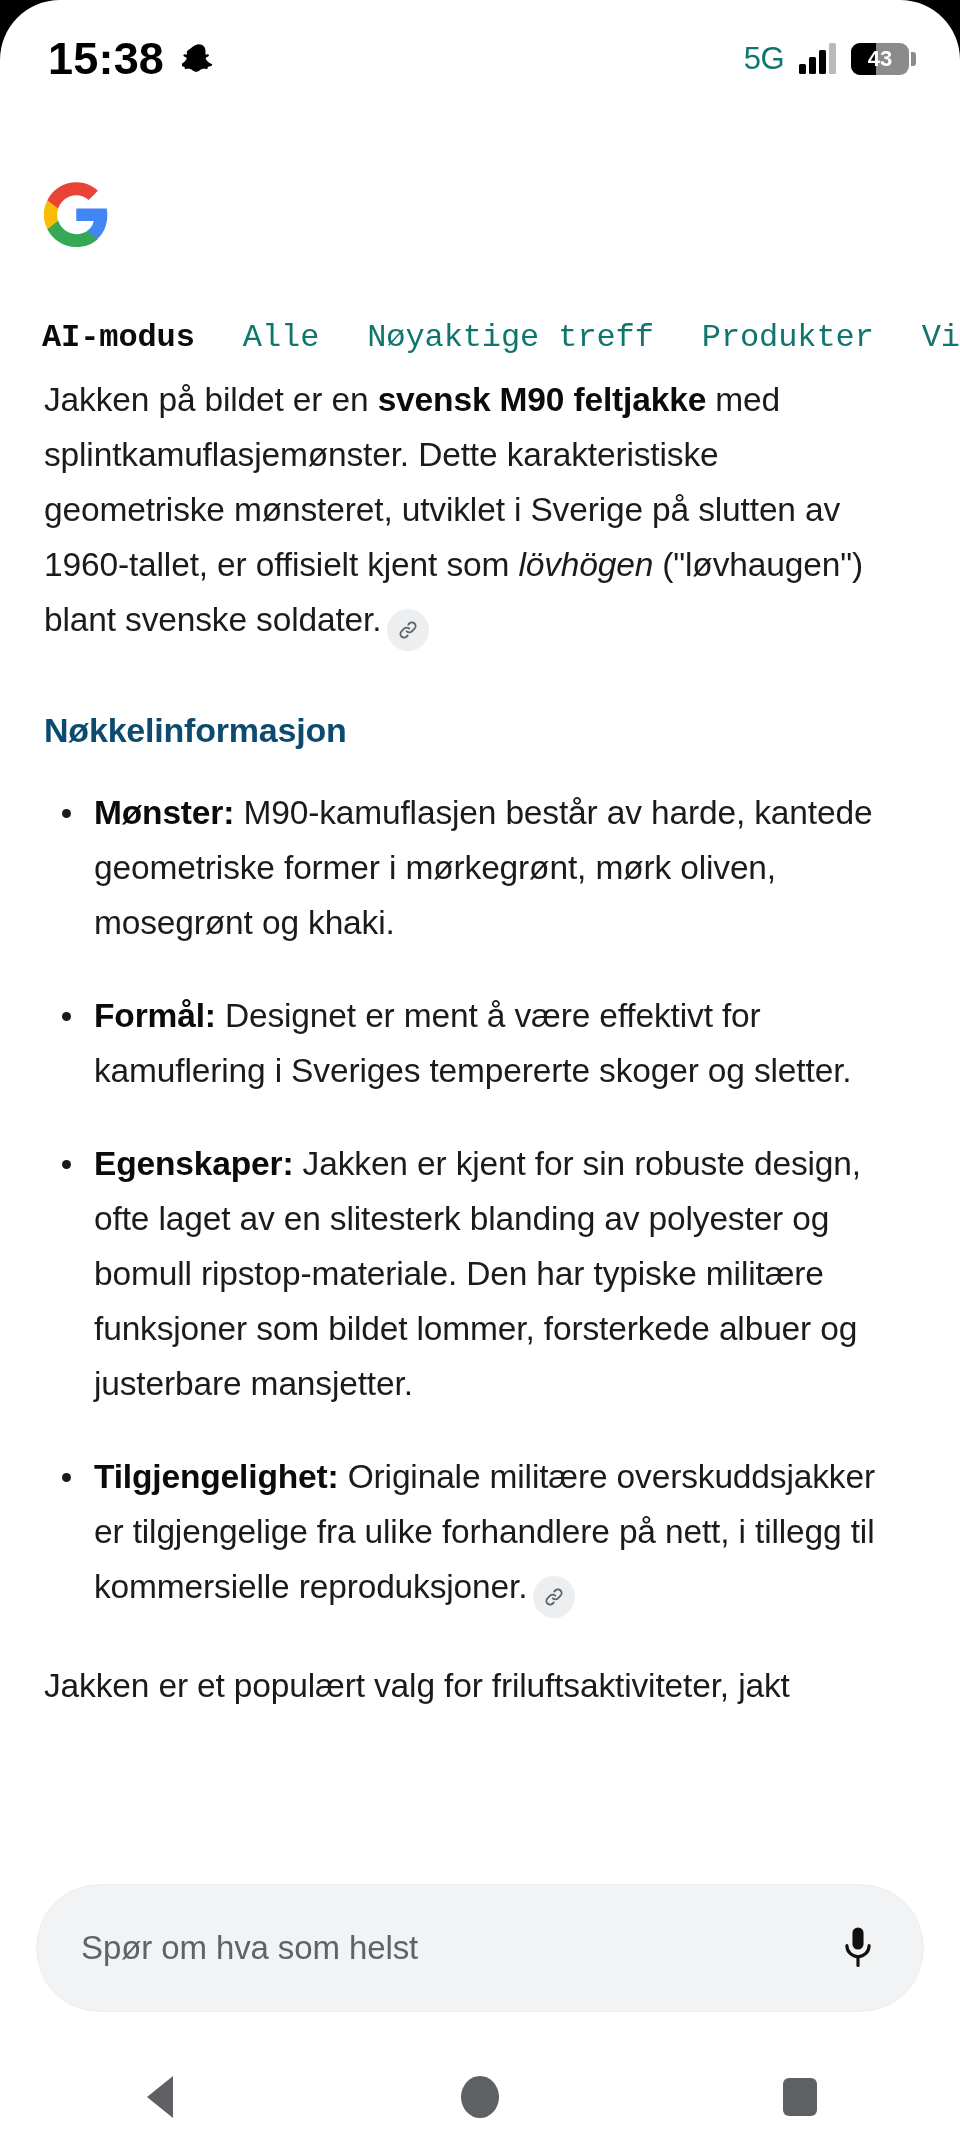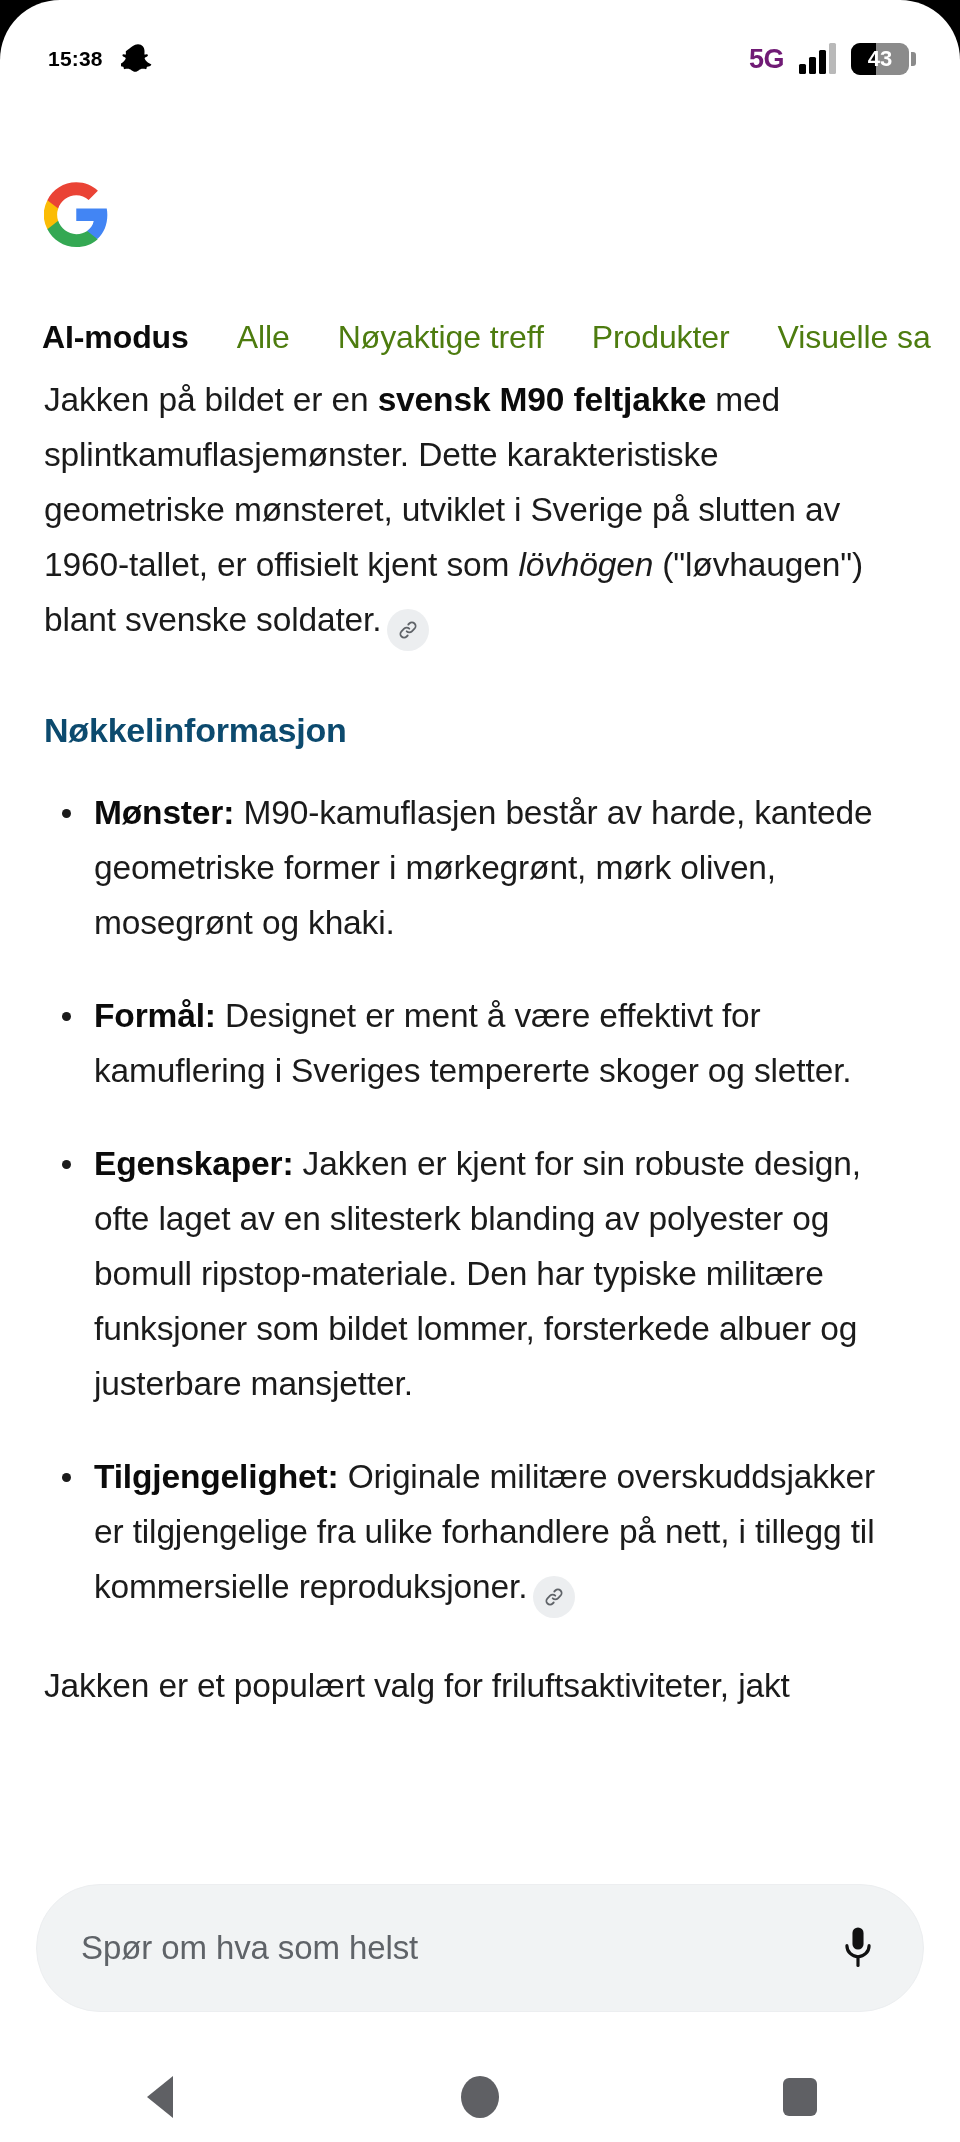--- a/index.html
+++ b/index.html
@@ -47,35 +47,35 @@
     justify-content: space-between;
     padding: 0 44px 0 48px;
     box-sizing: border-box;
   }
   .status-left {
     display: flex;
     align-items: center;
     gap: 18px;
   }
   .status-time {
-    font-size: 21px;
+    font-size: 45px;
     font-weight: 700;
     color: #000;
     letter-spacing: 0.2px;
   }
   .ghost-icon { display:block; }
   .status-right {
     display: flex;
     align-items: center;
     gap: 15px;
   }
   .net-label {
-    font-size: 27px;
-    font-weight: 700;
-    color: #701a75;
+    font-size: 31px;
+    font-weight: 400;
+    color: #0f766e;
     letter-spacing: -0.5px;
   }
   .signal {
     display: flex;
     align-items: flex-end;
     gap: 3px;
     height: 30px;
   }
   .signal i { display:block; width:7px; background:#000; border-radius:1.5px; }
   .signal i.b1 { height: 10px; }
@@ -128,24 +128,25 @@
     top: 300px;
     width: 960px;
     height: 74px;
     display: flex;
     align-items: center;
     gap: 48px;
     padding-left: 42px;
     box-sizing: border-box;
     white-space: nowrap;
     overflow: hidden;
+    font-family: Liberation Mono, monospace;
   }
   .tab {
     font-size: 32px;
-    color: #4d7c0f;
+    color: #0f766e;
     letter-spacing: -0.1px;
     flex: 0 0 auto;
   }
   .tab.active {
     color: #0b0b0b;
     font-weight: 700;
   }
 
   
   .answer {

